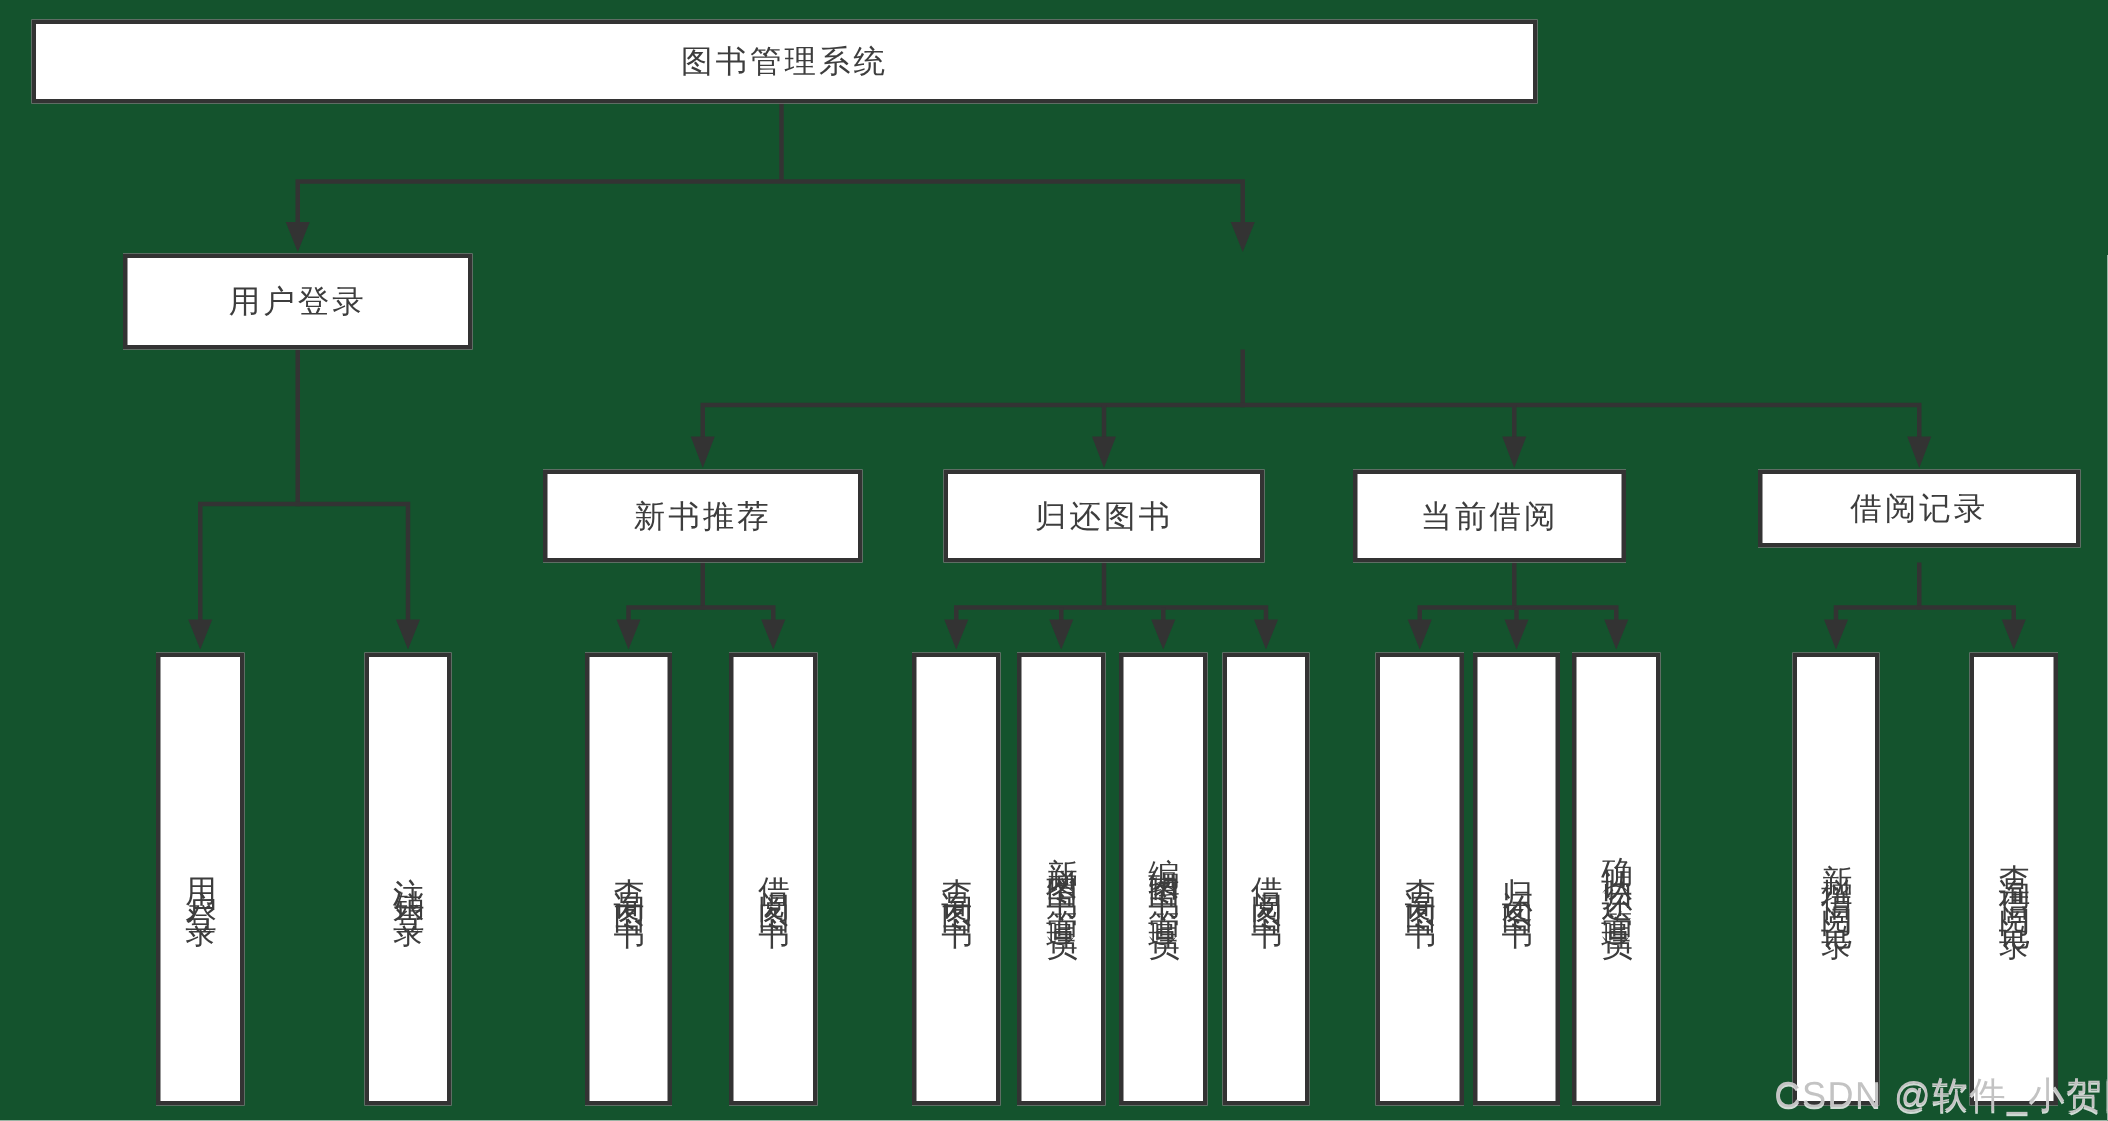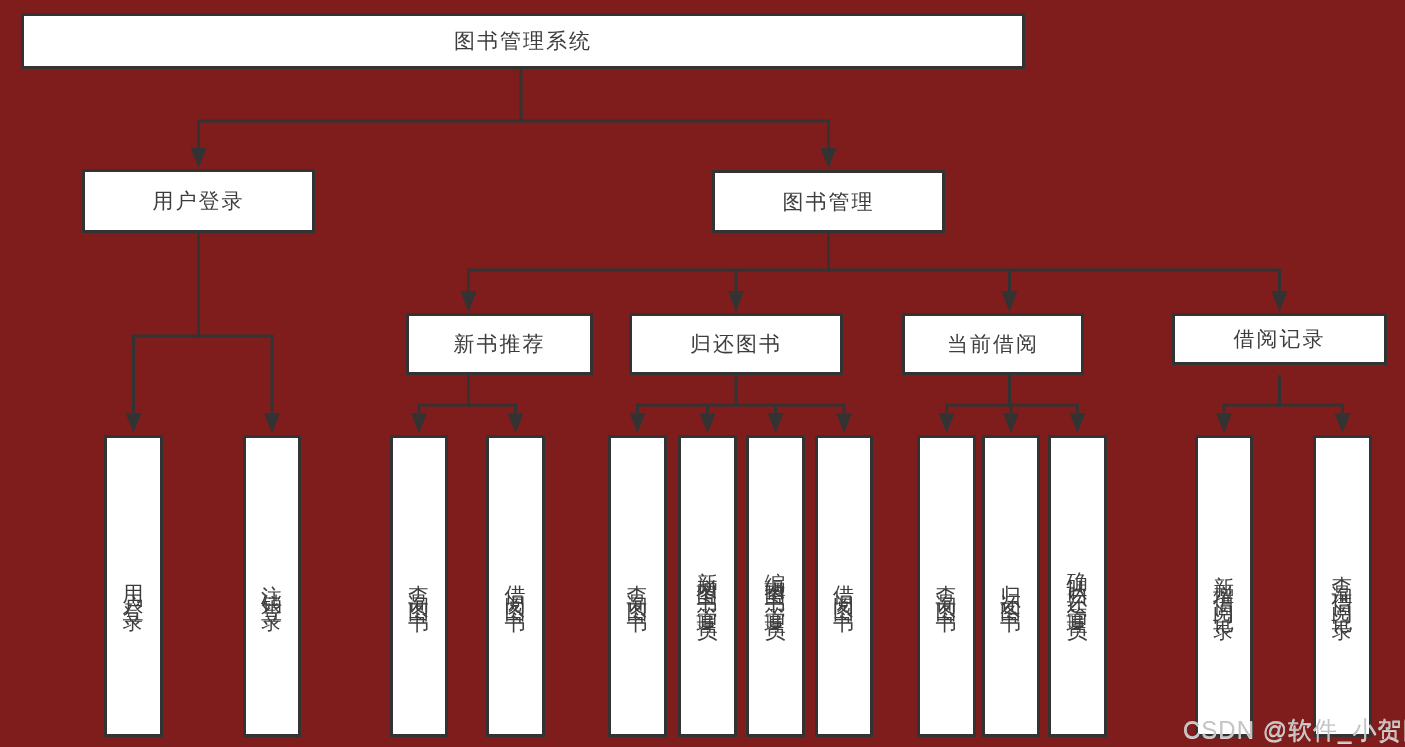--- a/index.html
+++ b/index.html
@@ -5,21 +5,21 @@
   html, body {
     margin: 0;
     padding: 0;
     background: #ffffff;
     font-family: "Liberation Sans", "DejaVu Sans", sans-serif;
   }
   .canvas {
     position: relative;
     width: 1405px;
     height: 747px;
-    background: #7f1d1d;
+    background: #14532d;
     overflow: hidden;
   }
   .connectors {
     position: absolute;
     left: 0; top: 0;
     width: 1405px;
     height: 747px;
     pointer-events: none;
   }
   .box {
@@ -116,25 +116,22 @@
     </g>
   </svg>
 
   <div class="box" style="left:21px; top:13px; width:1004px; height:56px;">
     <span class="lbl">图书管理系统</span>
   </div>
 
   <div class="box" style="left:82px; top:169px; width:233px; height:64px;">
     <span class="lbl">用户登录</span>
   </div>
-  <div class="box" style="left:712px; top:170px; width:233px; height:63px;">
-    <span class="lbl">图书管理</span>
-  </div>
 
-  <div class="box" style="left:362px; top:313px; width:187px; height:62px;margin-left:44px;">
+  <div class="box" style="left:362px; top:313px; width:213px; height:62px;">
     <span class="lbl">新书推荐</span>
   </div>
   <div class="box" style="left:629px; top:313px; width:214px; height:62px;">
     <span class="lbl">归还图书</span>
   </div>
   <div class="box" style="left:902px; top:313px; width:182px; height:62px;">
     <span class="lbl">当前借阅</span>
   </div>
   <div class="box" style="left:1172px; top:313px; width:215px; height:52px;">
     <span class="lbl">借阅记录</span>

